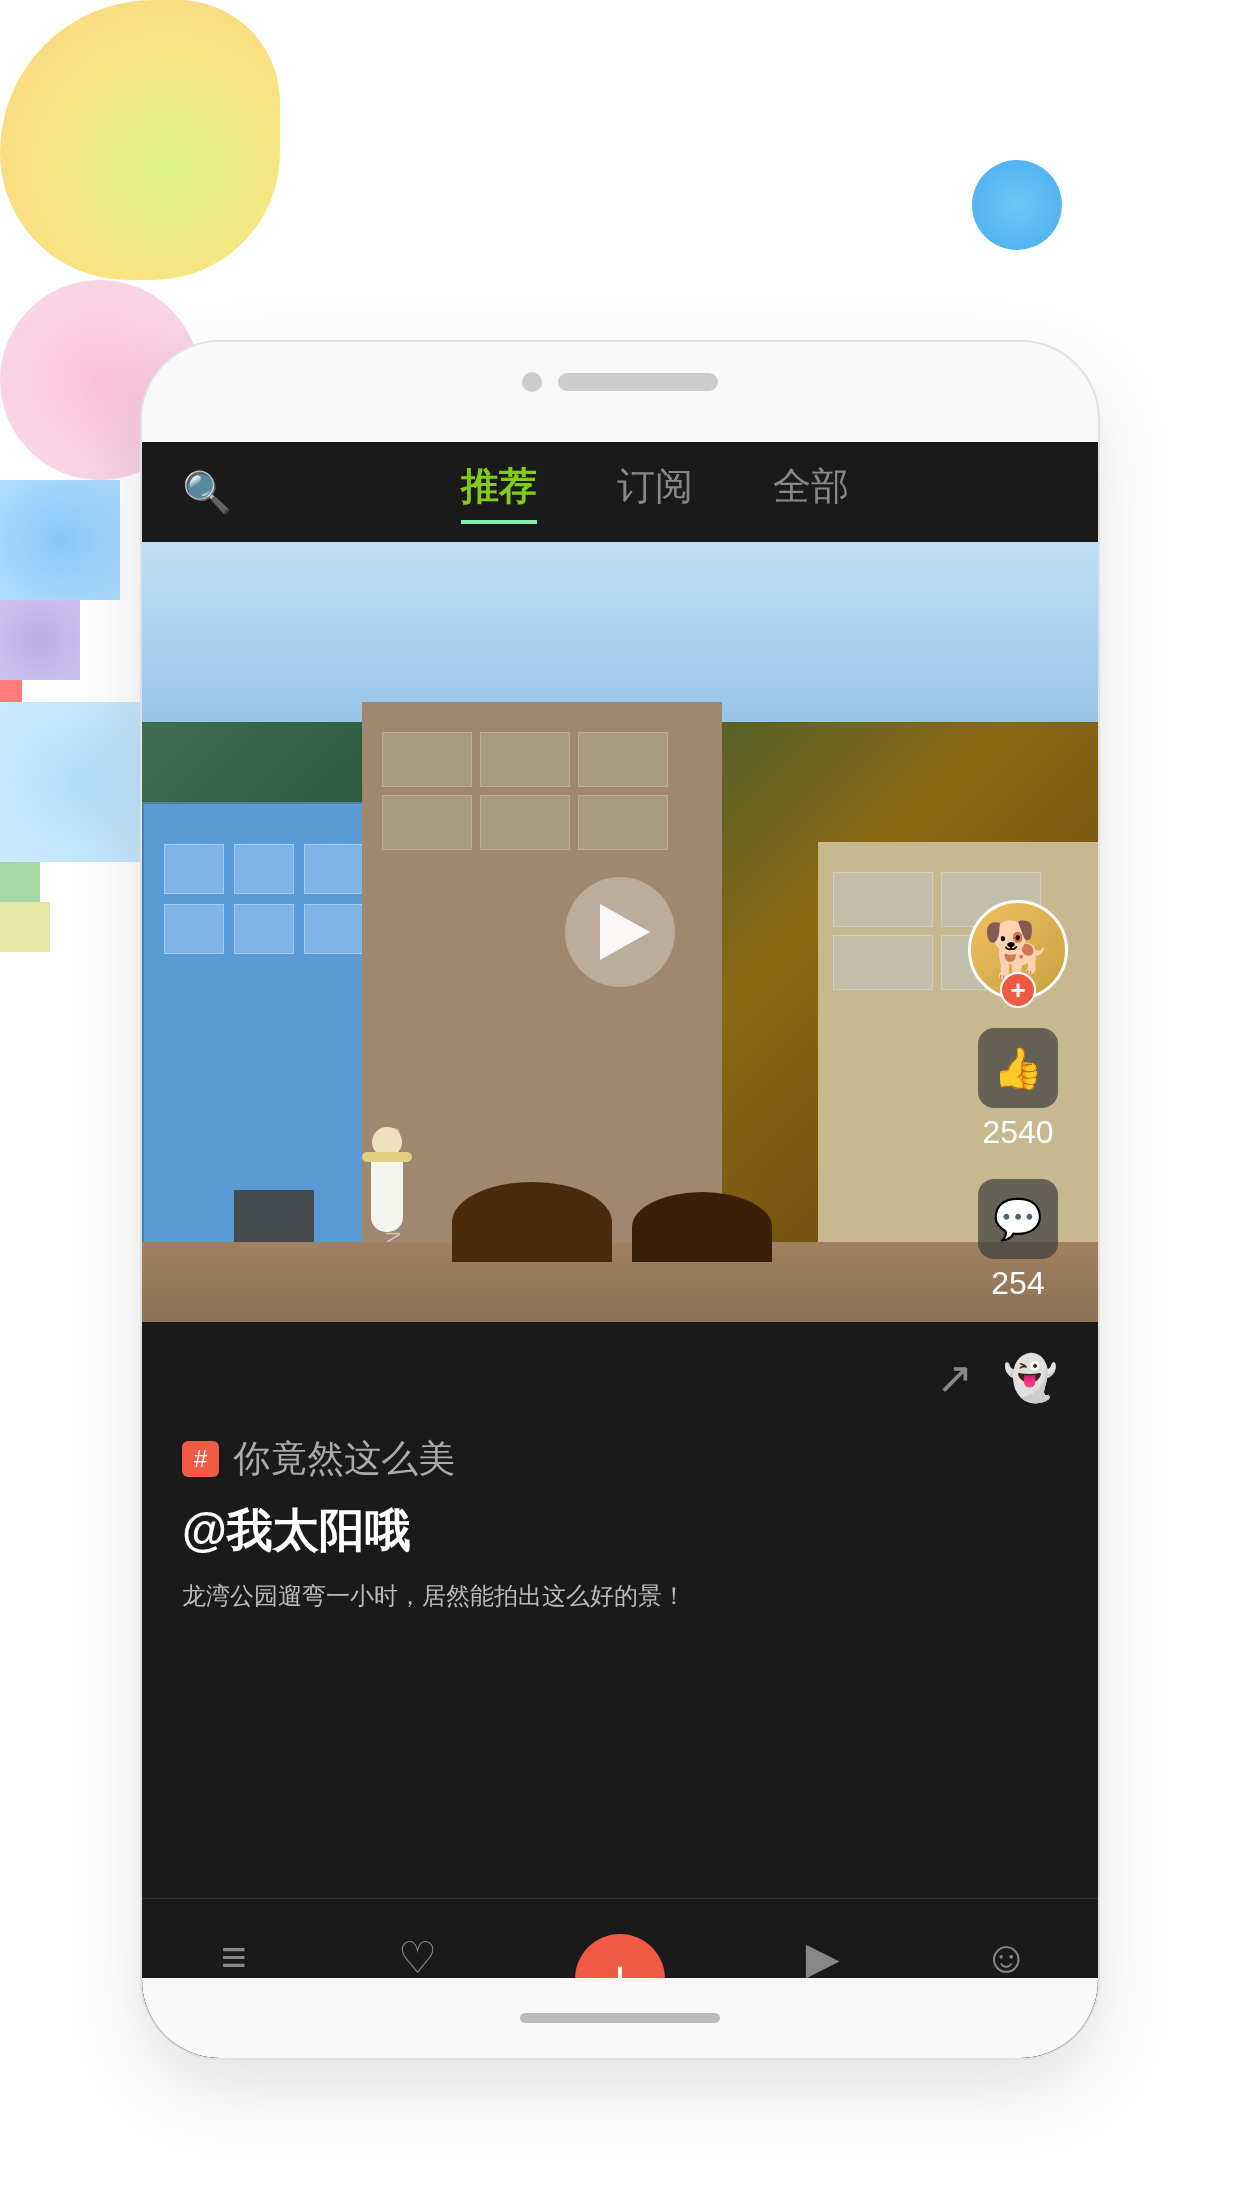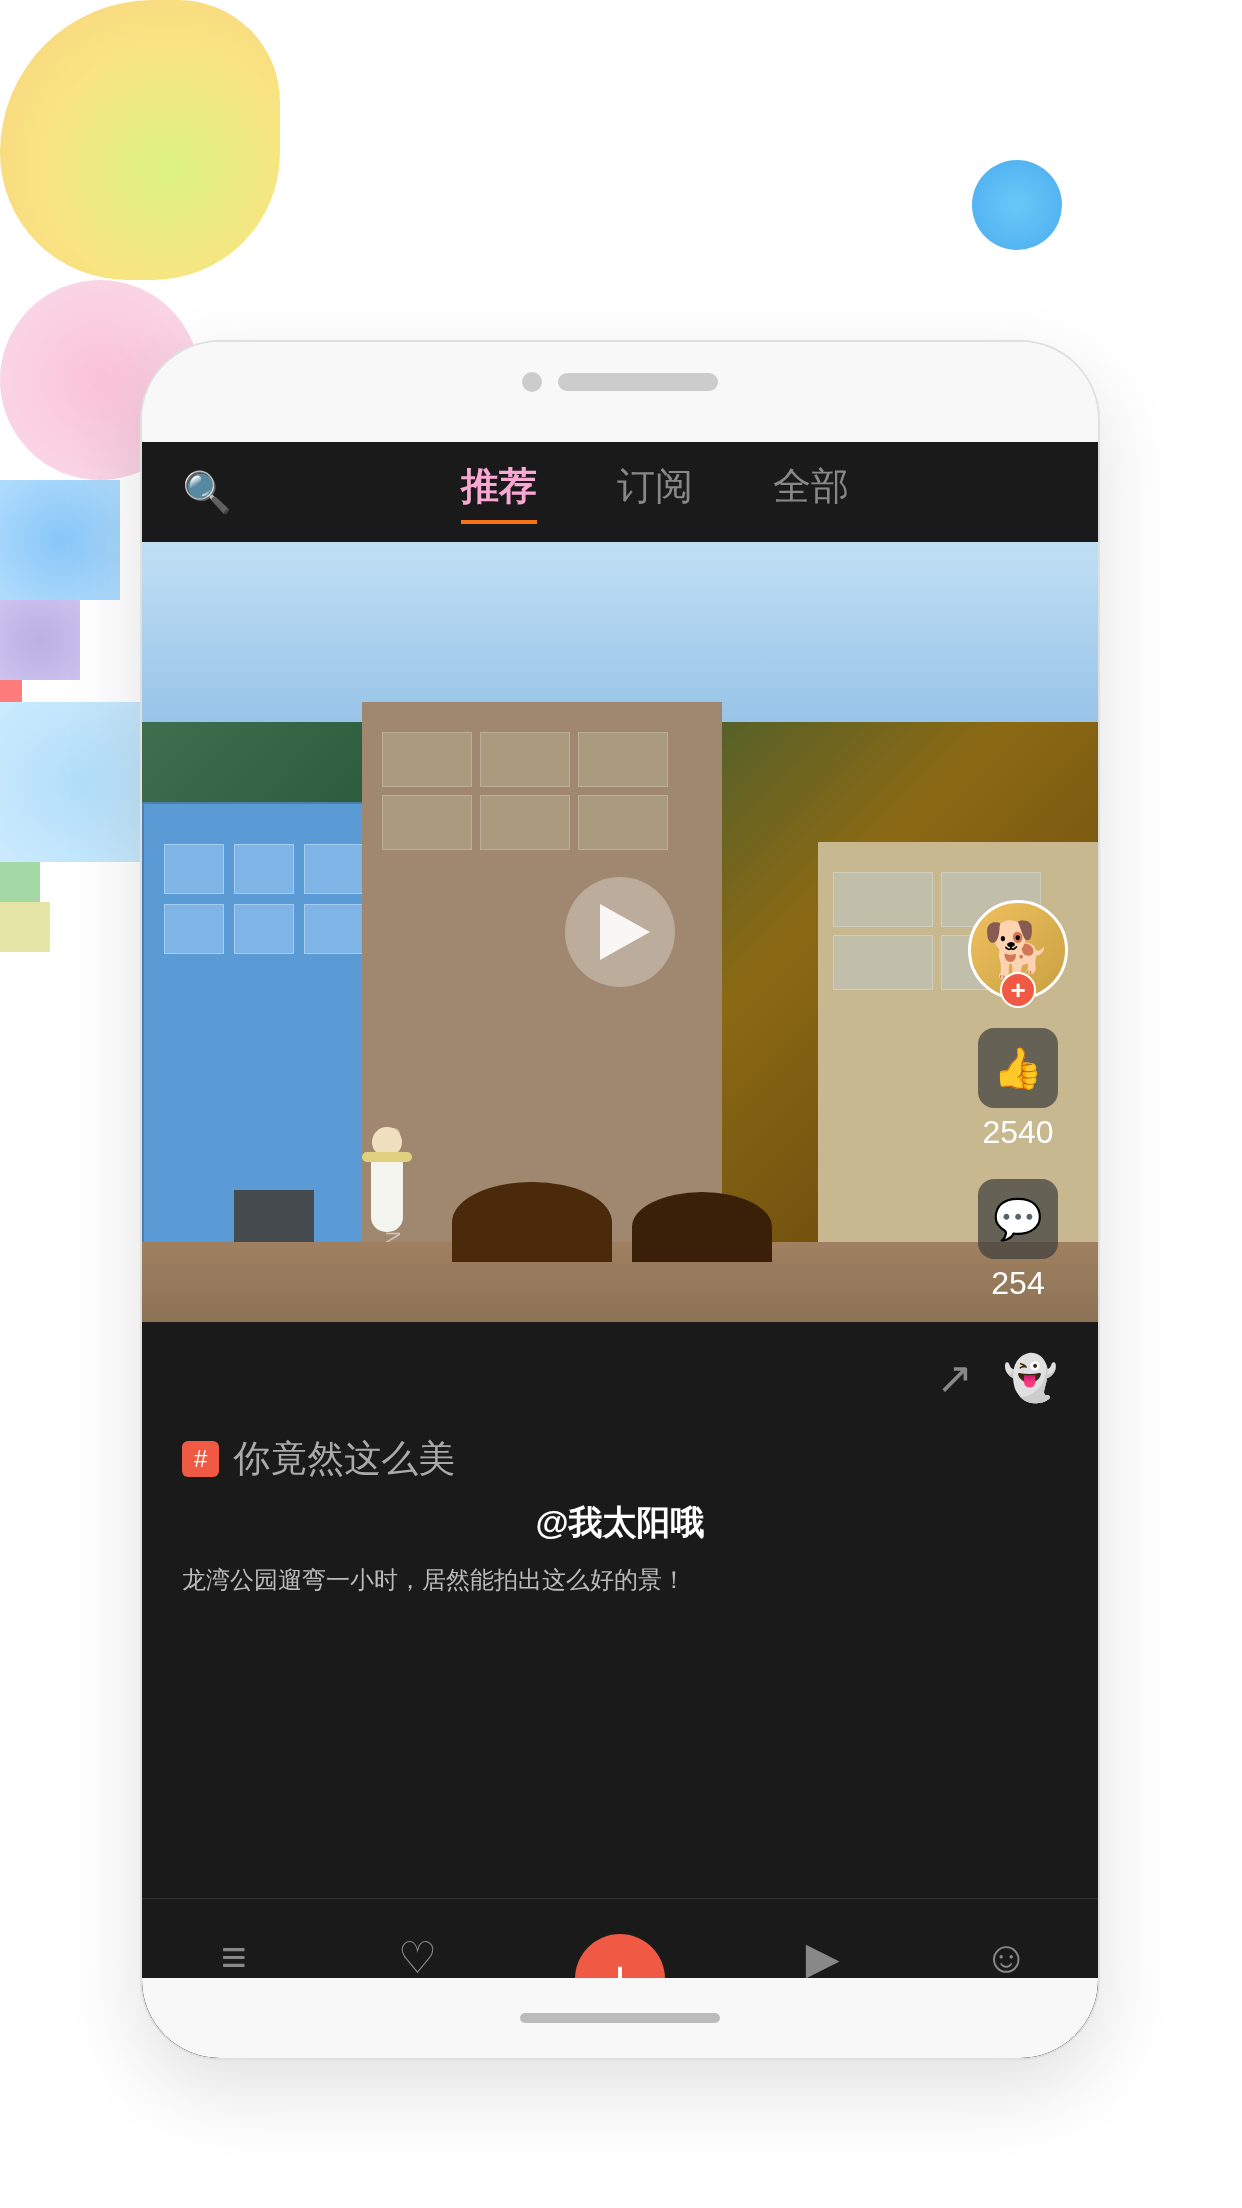--- a/index.html
+++ b/index.html
@@ -201,23 +201,23 @@
     }
 
     .nav-tab {
       color: #888;
       font-size: 38px;
       cursor: pointer;
       padding-bottom: 8px;
     }
 
     .nav-tab.active {
-      color: #f9a8d4;
+      color: #84cc16;
       font-weight: 600;
-      border-bottom: 4px solid #f97316;
+      border-bottom: 4px solid #86efac;
     }
 
     
     .video-container {
       position: relative;
       width: 100%;
       height: 780px;
       background: linear-gradient(135deg, #4a7a5a 0%, #2a5a3a 30%, #8b6914 60%, #5a3a0a 100%);
       overflow: hidden;
     }
@@ -343,24 +343,23 @@
       border-radius: 6px;
     }
 
     .hashtag-text {
       color: #aaa;
       font-size: 37px;
     }
 
     .username {
       color: #fff;
-      font-size: 34px;
+      font-size: 46px;
       font-weight: 600;
       margin-bottom: 16px;
-      text-align: center;
     }
 
     .description {
       color: #bbb;
       font-size: 24px;
       line-height: 1.5;
     }
 
     
     .bottom-nav {

